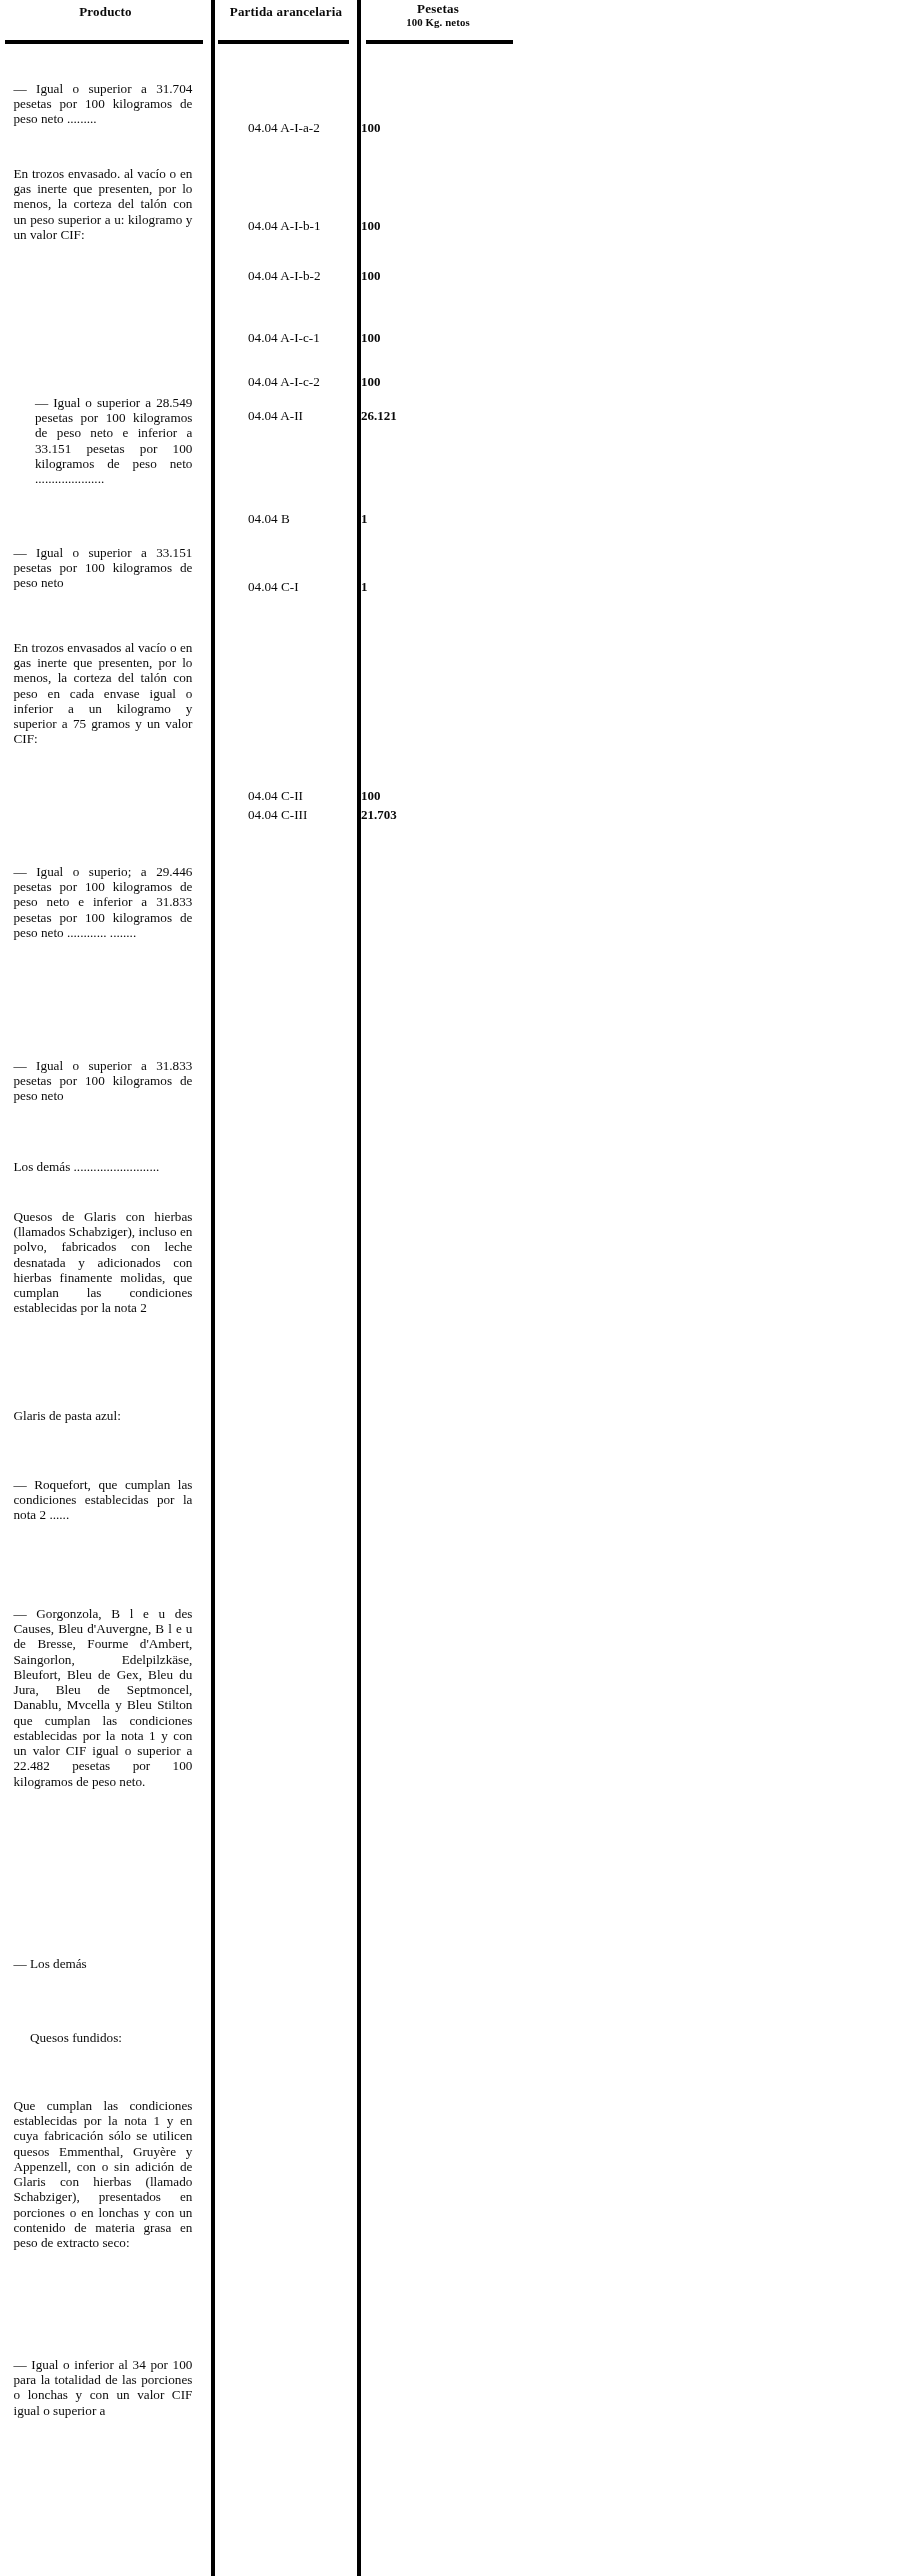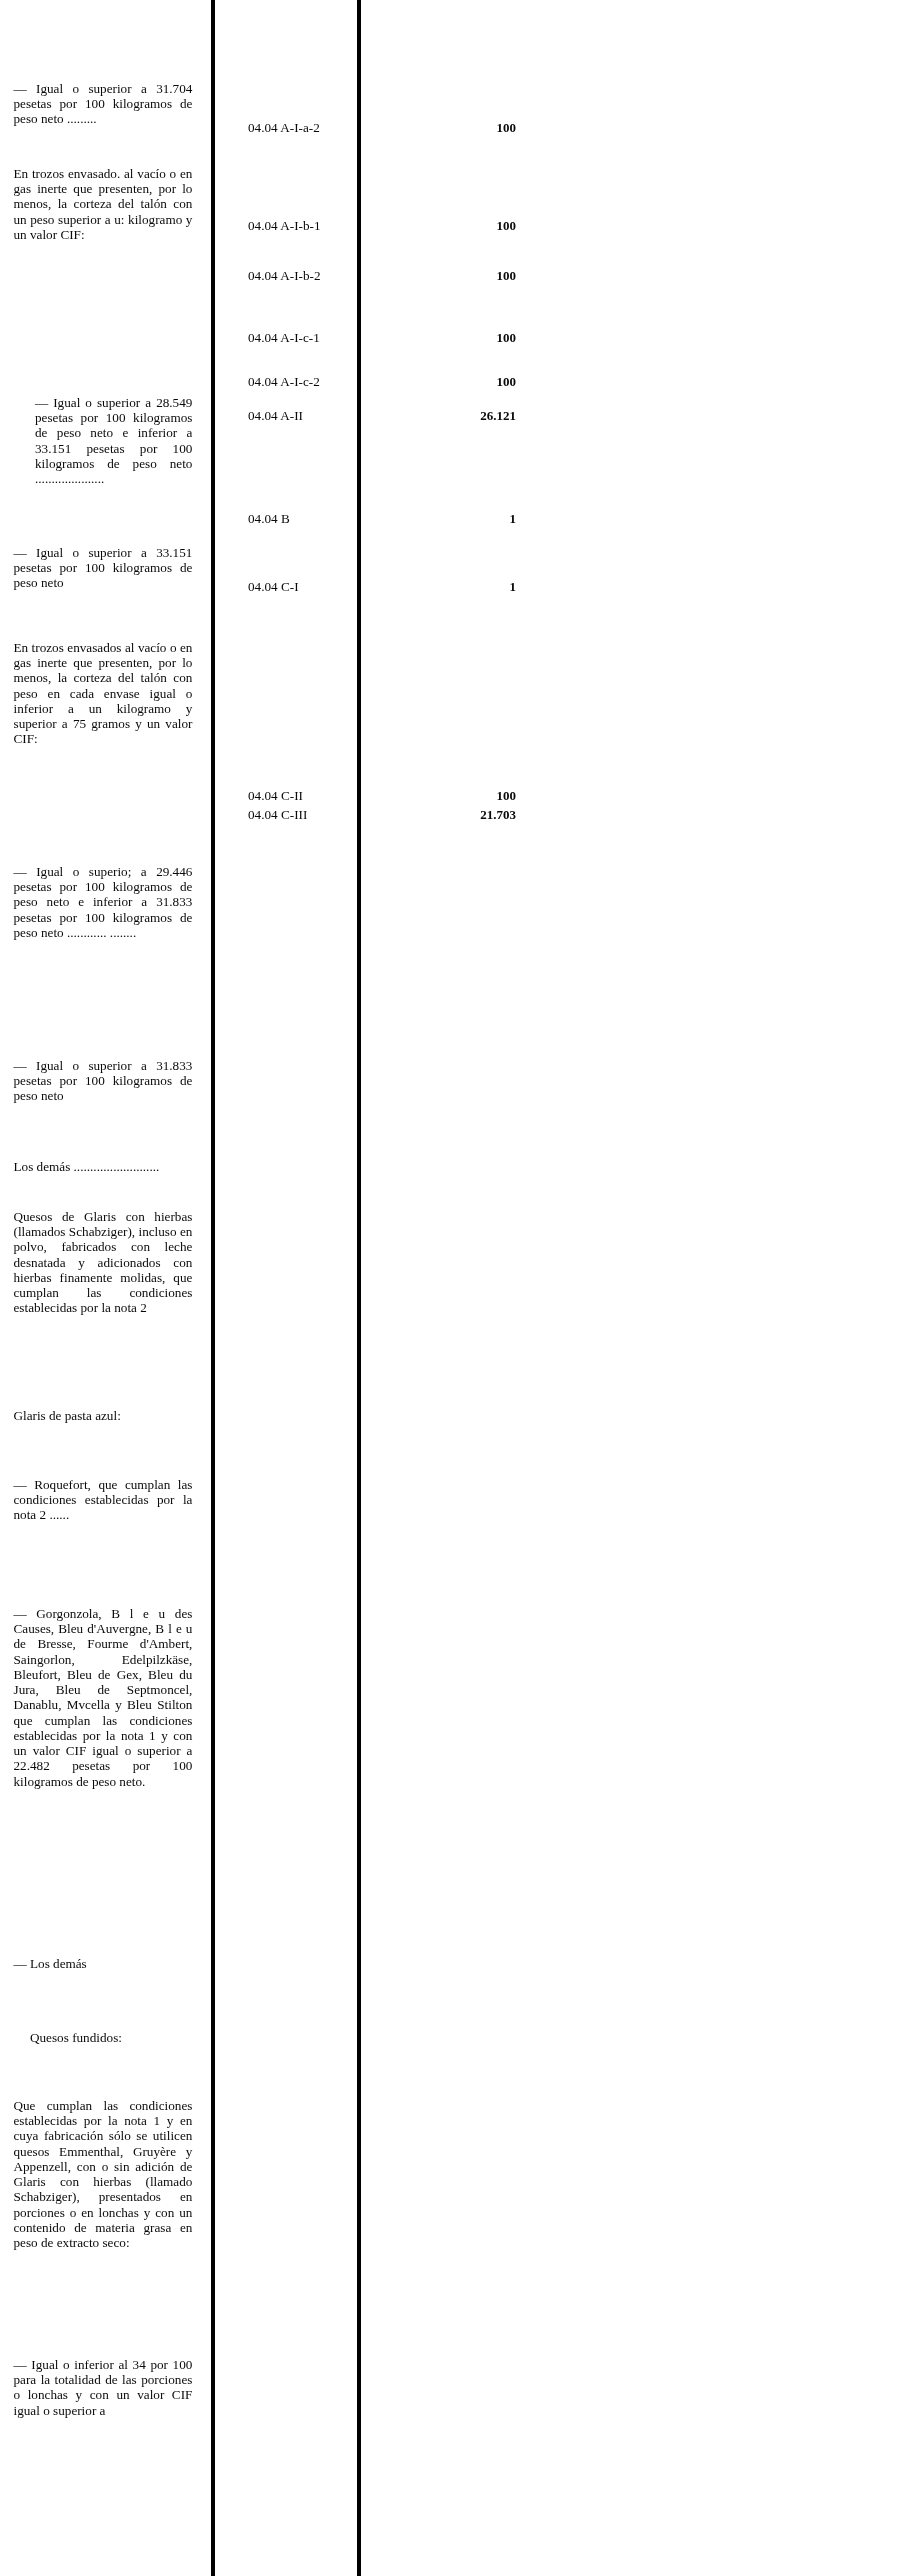--- a/index.html
+++ b/index.html
@@ -95,34 +95,45 @@
   .code {
     position: absolute;
     left: 248px;
     font-size: 13.2px;
     white-space: nowrap;
   }
   .val {
     position: absolute;
     left: 361px;
     width: 155px;
-    text-align: right;
+    text-align: left;
     font-size: 13px;
     font-weight: bold;
     white-space: nowrap;
   }
 </style>
 </head>
 <body>
 
 <div class="page">
 
   <div class="vrule col1"></div>
   <div class="vrule col2"></div>
 
+  <div class="thead">
+    <div class="th th-producto">Producto</div>
+    <div class="th th-partida">Partida arancelaria</div>
+    <div class="th th-pesetas">
+      <span>Pesetas</span>
+      <span class="sub">100  Kg. netos</span>
+    </div>
+    <div class="hrule h1"></div>
+    <div class="hrule h2"></div>
+    <div class="hrule h3"></div>
+  </div>
 
   <div class="tbody" id="tbody">
       <div class="blk hang" style="top: 19px;">
         <p class="p">— Igual o superior a 31.704 pesetas por 100 kilogramos de peso neto .........</p>
       </div>
       <div class="code" style="top: 68px;">04.04 A-I-a-2</div>
       <div class="val" style="top: 68px;">100</div>
       <div class="blk" style="top: 104px;">
         <p class="p">En trozos envasado. al vacío o en gas inerte que presenten, por lo menos, la corteza del talón con un peso superior a u: kilogramo y un valor CIF:</p>
       </div>

